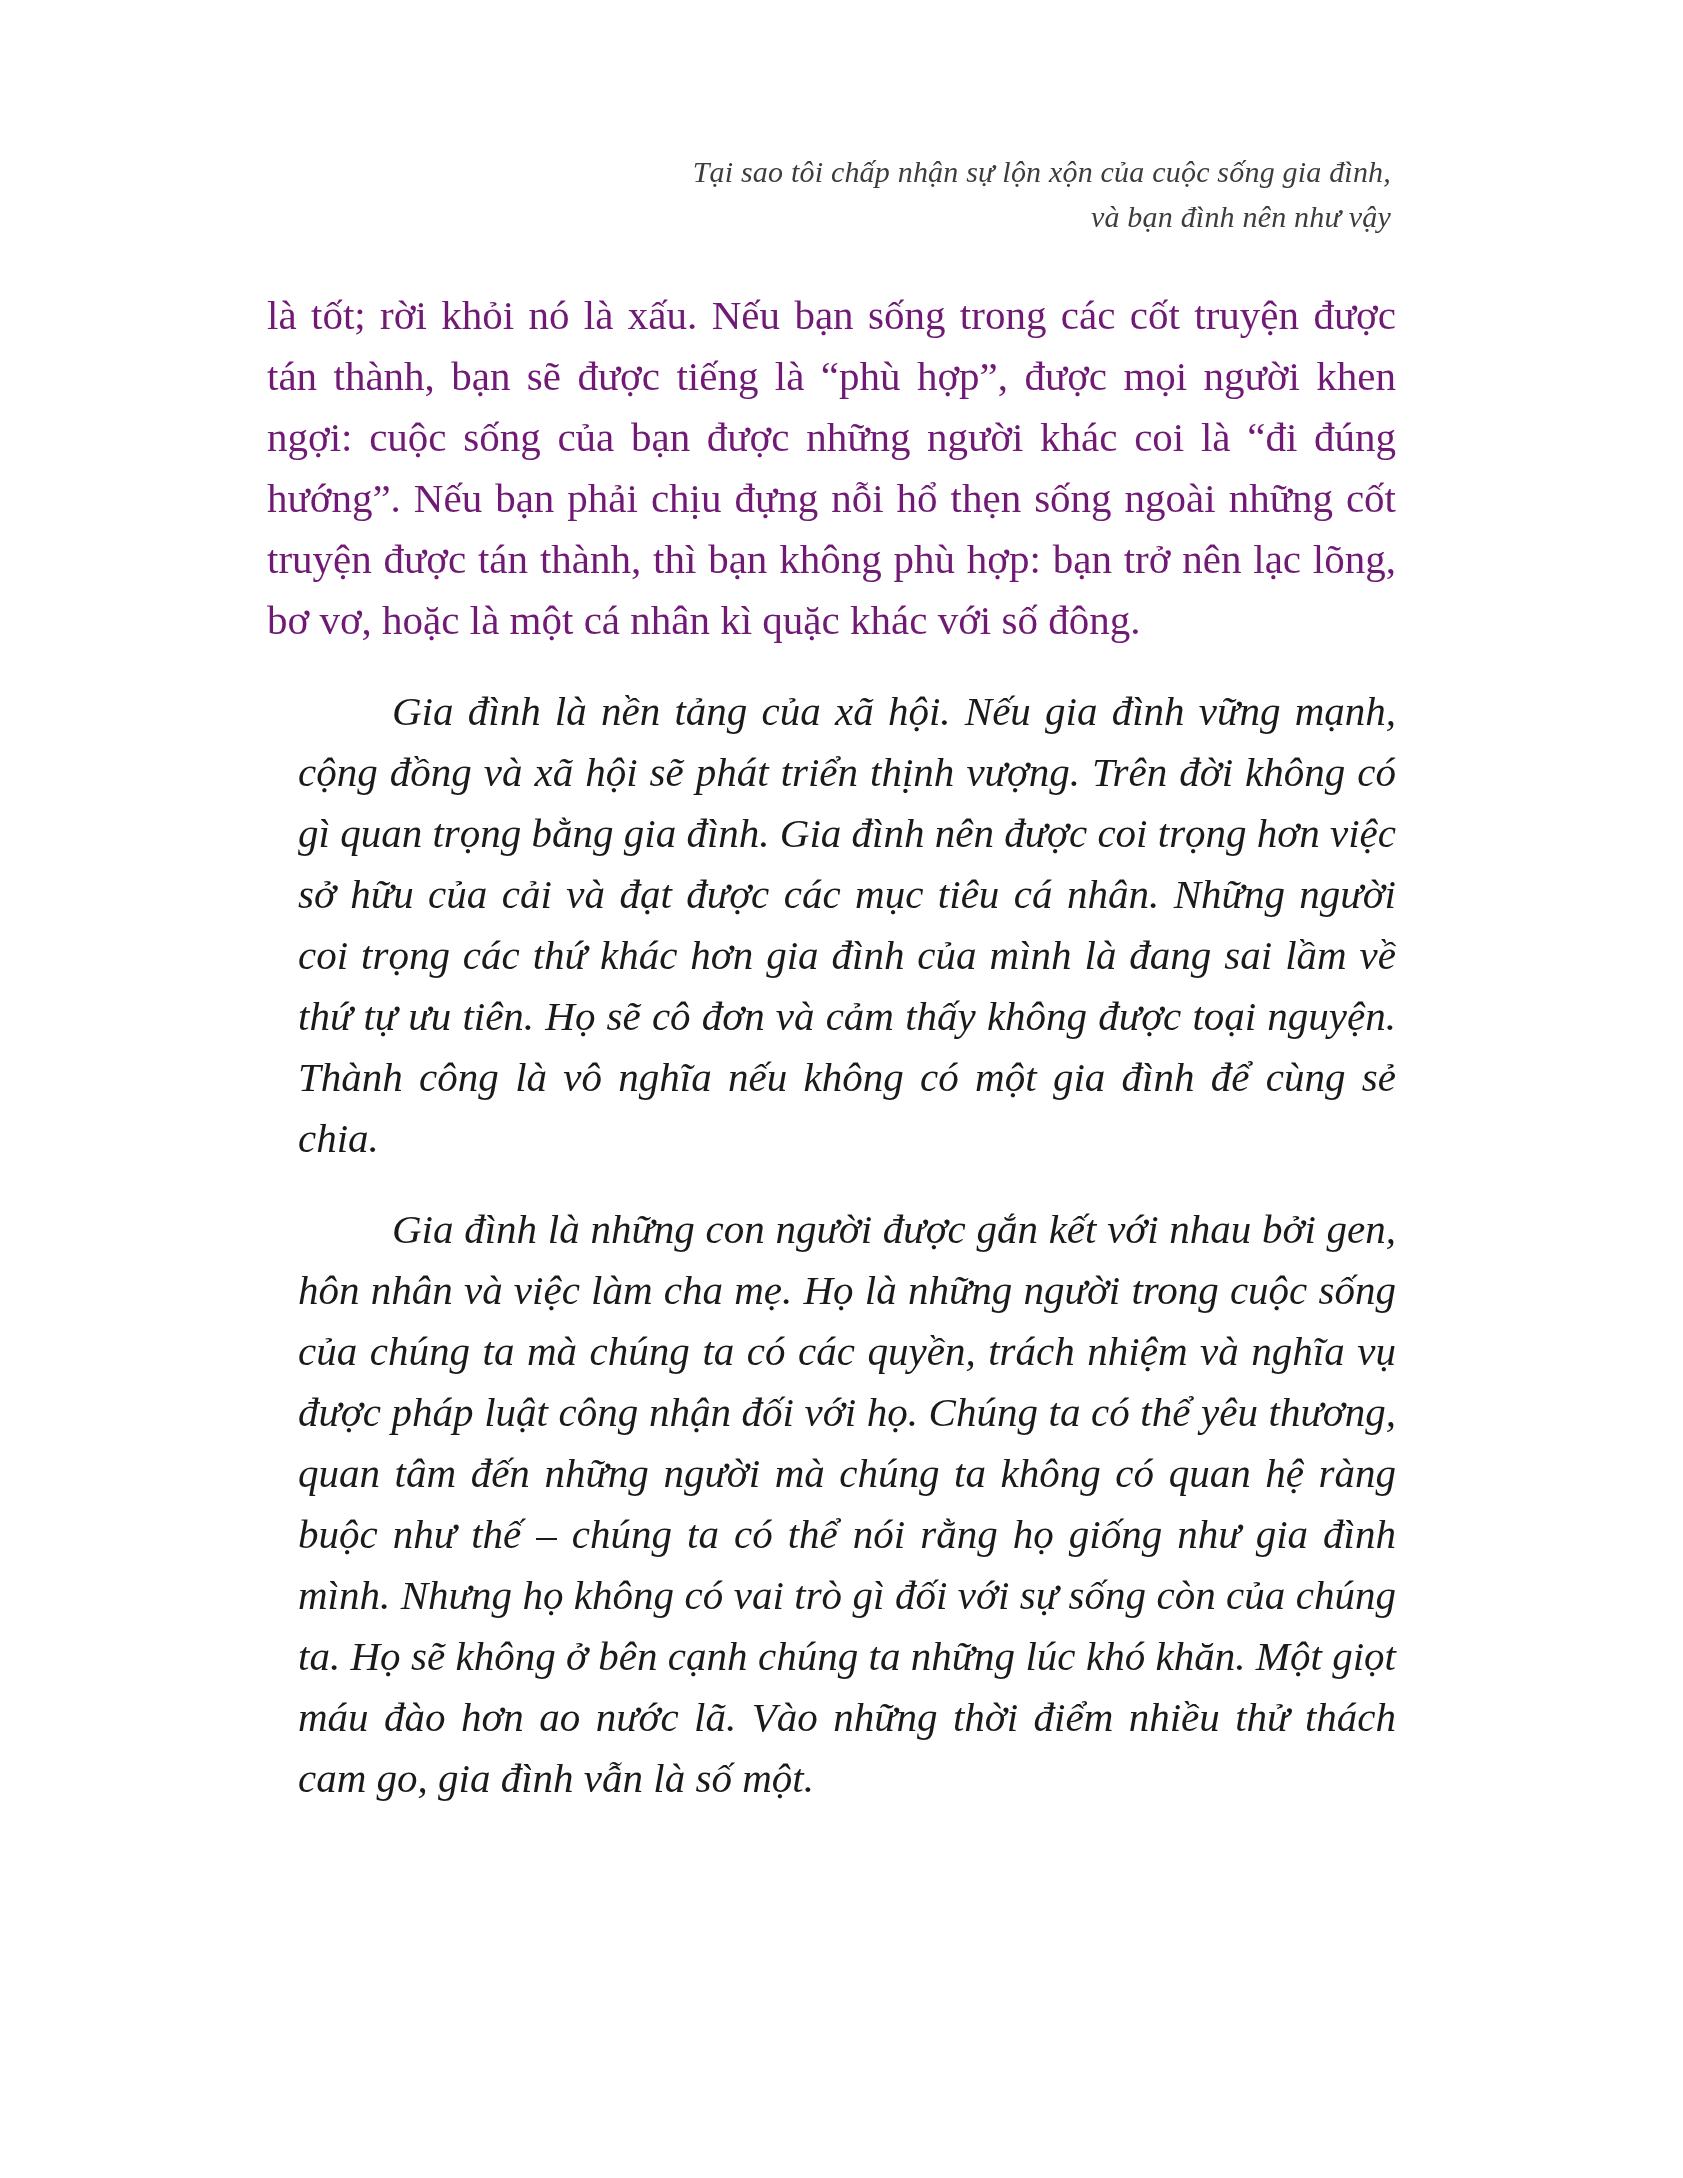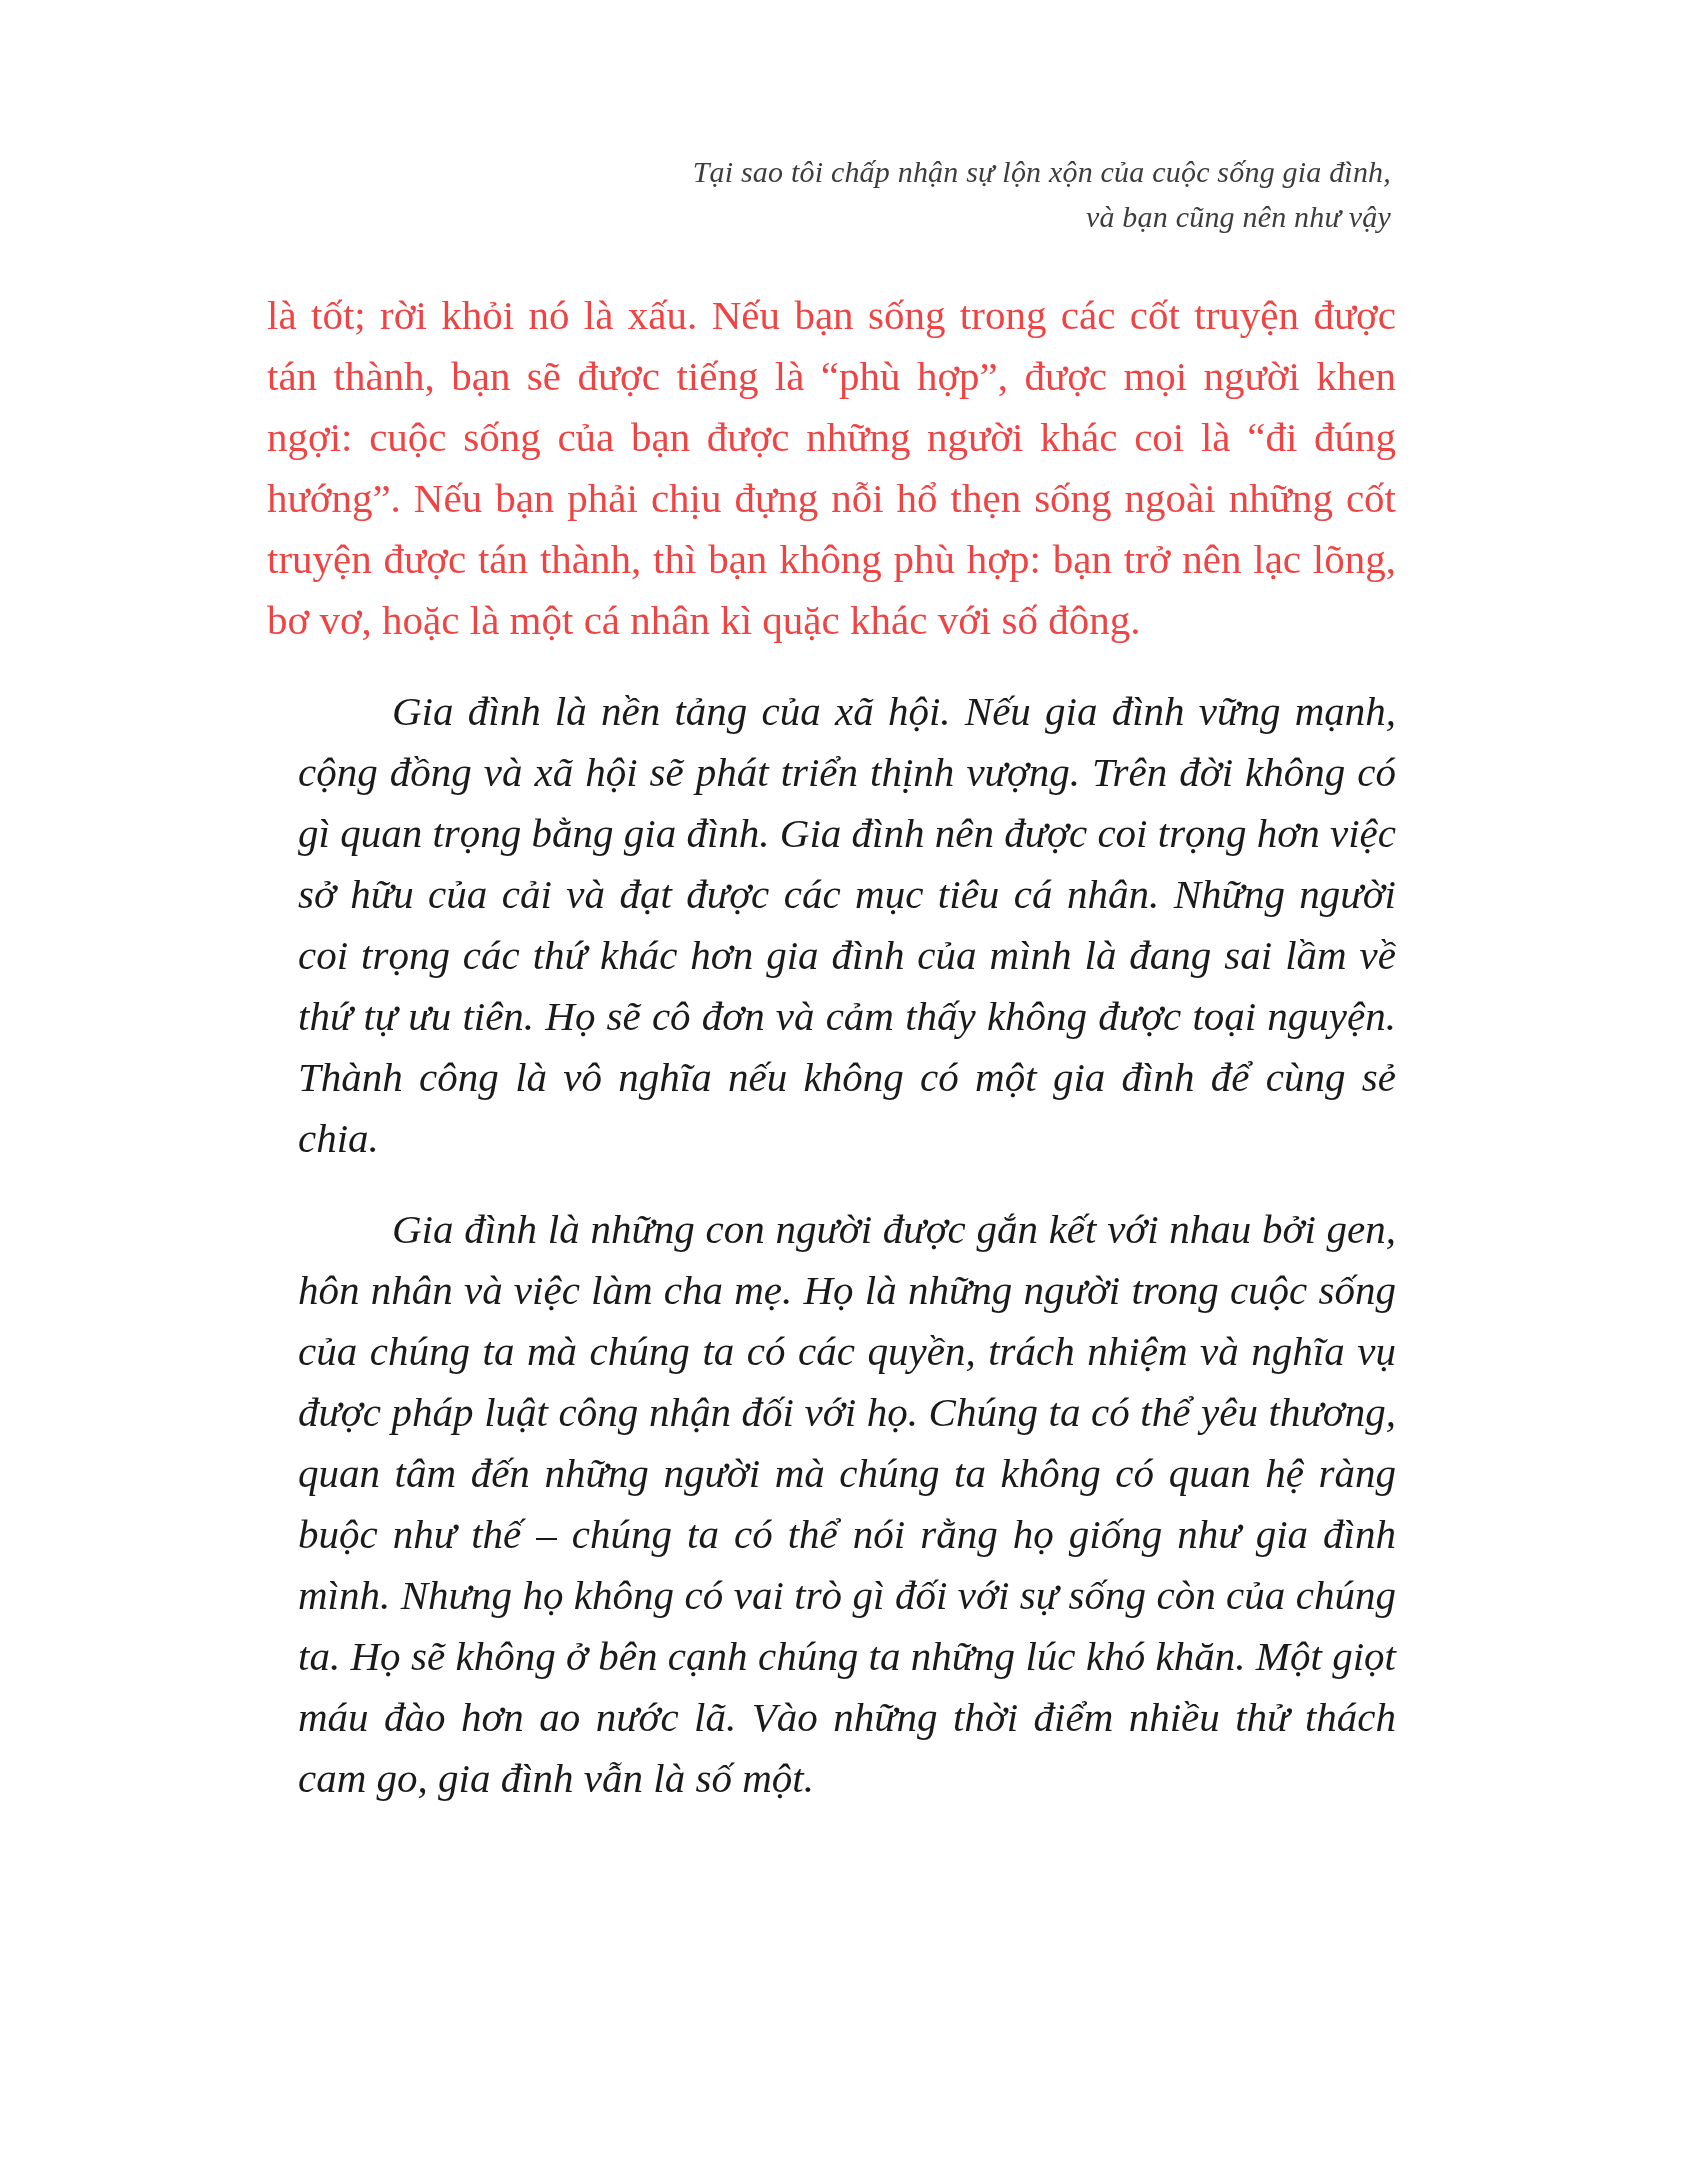--- a/index.html
+++ b/index.html
@@ -35,21 +35,21 @@
     position: absolute;
     top: 285px;
     left: 267px;
     width: 1129px;
   }
 
   .text-block p {
     font-size: 41px;
     line-height: 61px;
     text-align: justify;
-    color: #ef4444;
+    color: #701a75;
     margin-bottom: 30px;
   }
 
   .text-block p.indent {
     text-indent: 94px;
   }
 
   .text-block p.italic {
     font-style: italic;
     color: #1a1a1a;
@@ -68,21 +68,21 @@
     color: #222222;
   }
 </style>
 </head>
 <body>
 
 <div class="page">
 
   <div class="running-header">
     <div>Tại sao tôi chấp nhận sự lộn xộn của cuộc sống gia đình,</div>
-    <div>và bạn cũng nên như vậy</div>
+    <div>và bạn đình nên như vậy</div>
   </div>
 
   <div class="text-block">
     <p class="">là tốt; rời khỏi nó là xấu. Nếu bạn sống trong các cốt truyện được tán thành, bạn sẽ được tiếng là “phù hợp”, được mọi người khen ngợi: cuộc sống của bạn được những người khác coi là “đi đúng hướng”. Nếu bạn phải chịu đựng nỗi hổ thẹn sống ngoài những cốt truyện được tán thành, thì bạn không phù hợp: bạn trở nên lạc lõng, bơ vơ, hoặc là một cá nhân kì quặc khác với số đông.</p>
 
 
     <p class="indent italic">Gia đình là nền tảng của xã hội. Nếu gia đình vững mạnh, cộng đồng và xã hội sẽ phát triển thịnh vượng. Trên đời không có gì quan trọng bằng gia đình. Gia đình nên được coi trọng hơn việc sở hữu của cải và đạt được các mục tiêu cá nhân. Những người coi trọng các thứ khác hơn gia đình của mình là đang sai lầm về thứ tự ưu tiên. Họ sẽ cô đơn và cảm thấy không được toại nguyện. Thành công là vô nghĩa nếu không có một gia đình để cùng sẻ chia.</p>
 
     <p class="indent italic">Gia đình là những con người được gắn kết với nhau bởi gen, hôn nhân và việc làm cha mẹ. Họ là những người trong cuộc sống của chúng ta mà chúng ta có các quyền, trách nhiệm và nghĩa vụ được pháp luật công nhận đối với họ. Chúng ta có thể yêu thương, quan tâm đến những người mà chúng ta không có quan hệ ràng buộc như thế – chúng ta có thể nói rằng họ giống như gia đình mình. Nhưng họ không có vai trò gì đối với sự sống còn của chúng ta. Họ sẽ không ở bên cạnh chúng ta những lúc khó khăn. Một giọt máu đào hơn ao nước lã. Vào những thời điểm nhiều thử thách cam go, gia đình vẫn là số một.</p>
 

